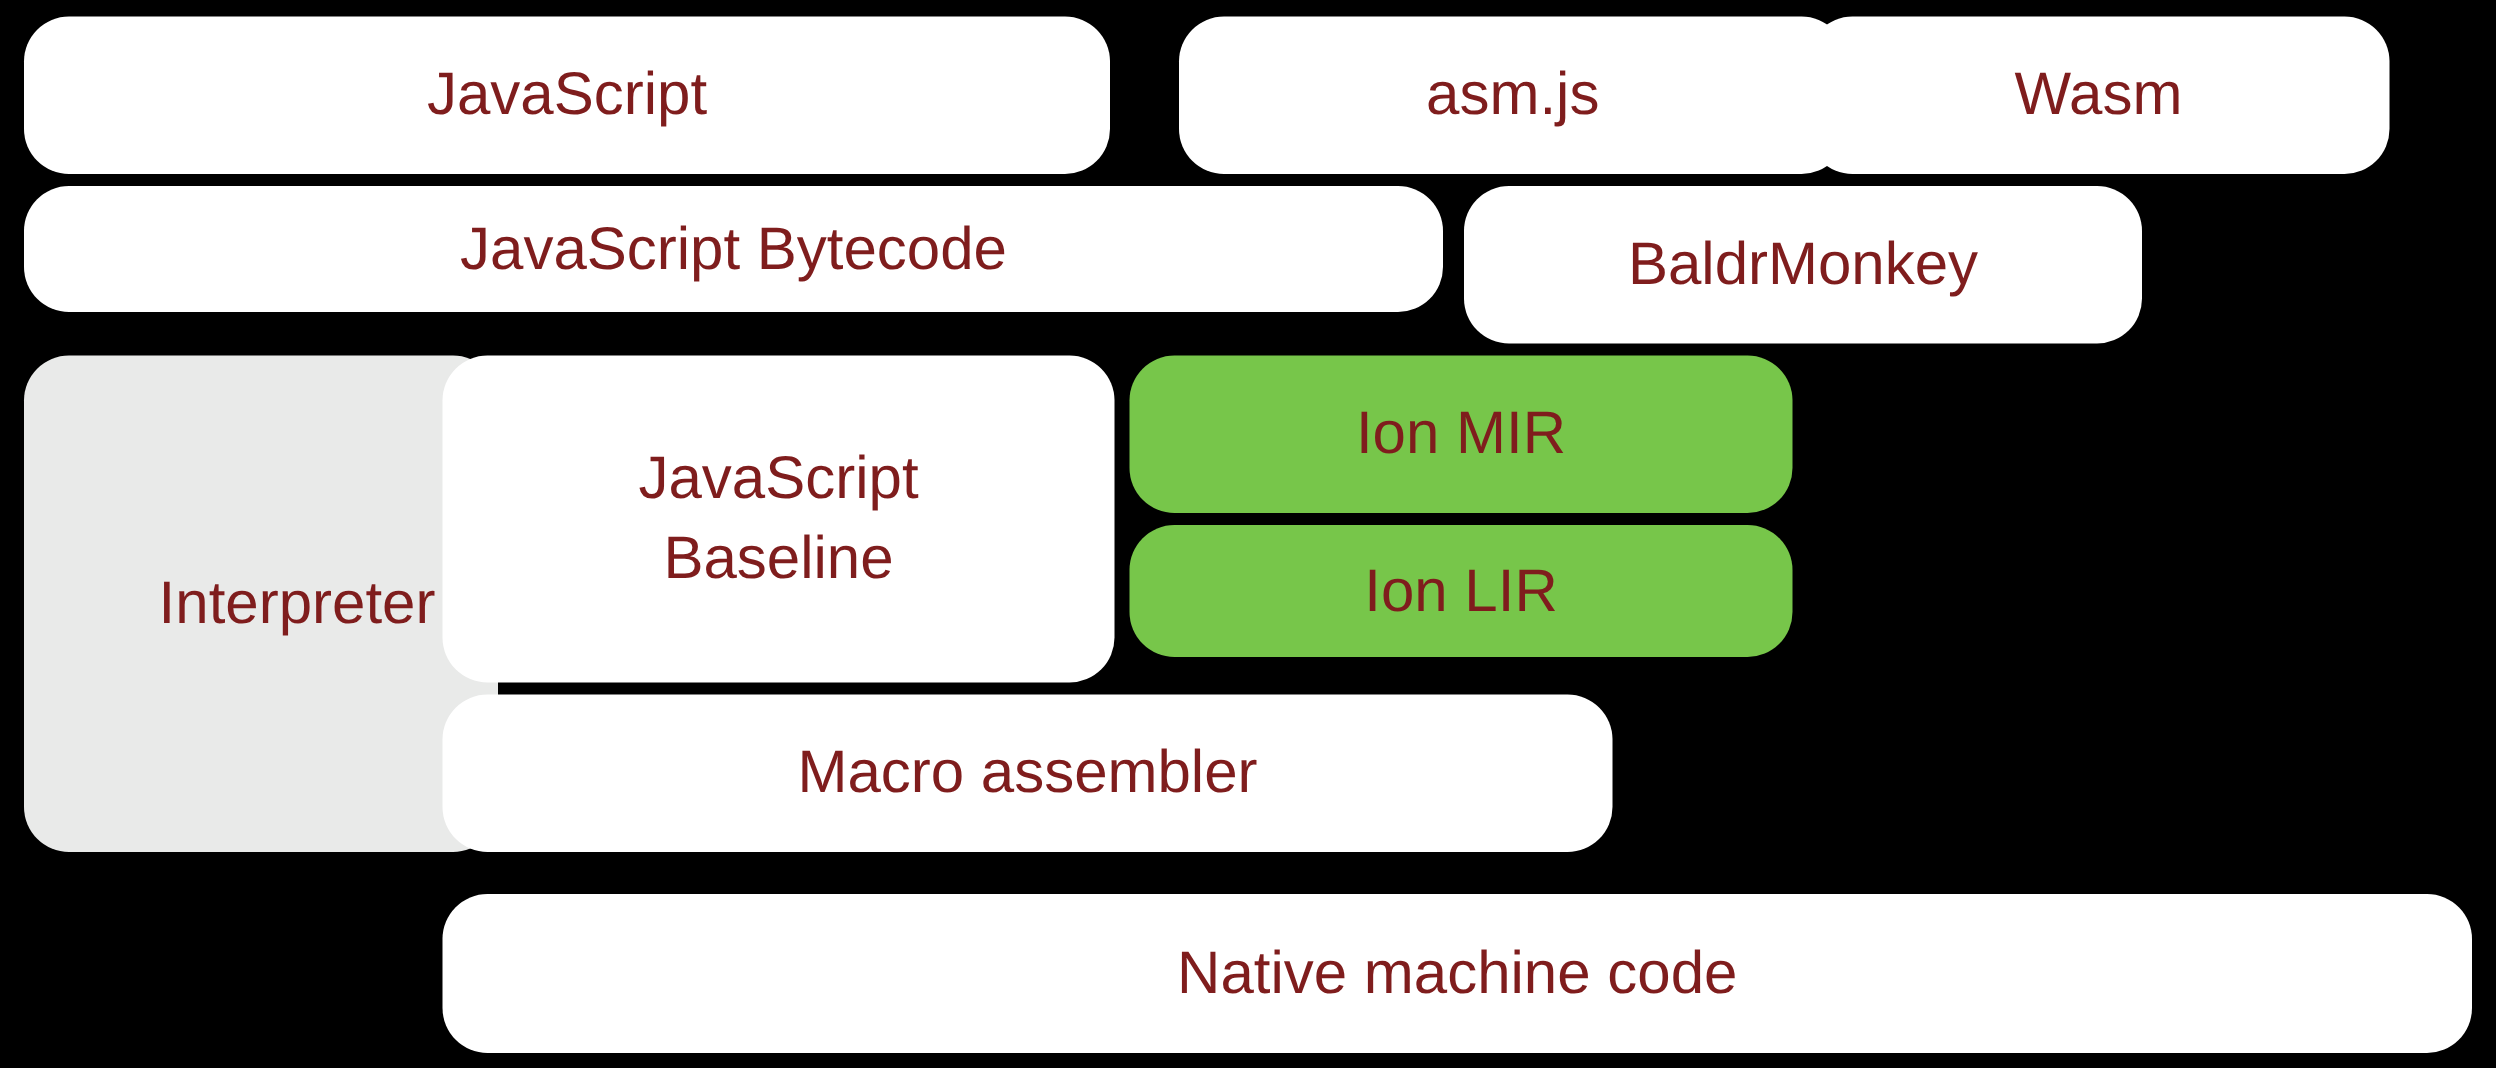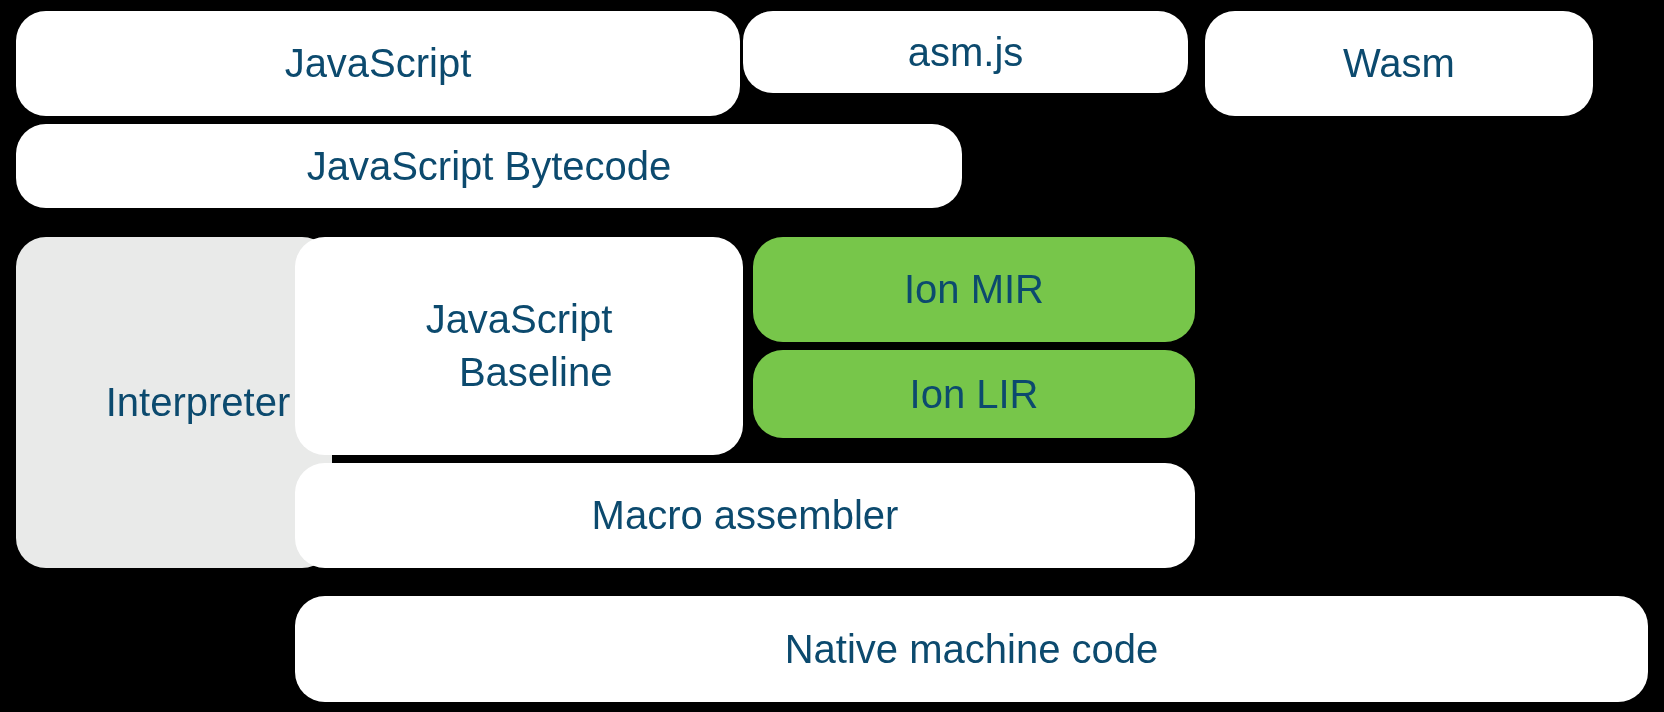--- a/index.html
+++ b/index.html
@@ -19,36 +19,36 @@
     position: absolute;
     border-radius: 30px;
     background: #ffffff;
     display: flex;
     align-items: center;
     justify-content: center;
   }
   .box-label {
     font-size: 40px;
     line-height: 1.32;
-    color: #0c4a6e;
-    text-align: right;
+    color: #7f1d1d;
+    text-align: center;
     white-space: pre-line;
   }
   
   .b-javascript   { left: 16px;   top: 11px;  width: 724px;  height: 105px; }
-  .b-asmjs        { left: 743px;  top: 11px;  width: 445px;  height: 82px; }
+  .b-asmjs        { left: 786px;  top: 11px;  width: 445px;  height: 105px; }
   .b-wasm         { left: 1205px; top: 11px;  width: 388px;  height: 105px; }
   .b-bytecode     { left: 16px;   top: 124px; width: 946px;  height: 84px; }
   .b-baldrmonkey  { left: 976px;  top: 124px; width: 452px;  height: 105px; }
   .b-interpreter  { left: 16px;   top: 237px; width: 268px;  height: 331px; }
   .b-baseline     { left: 295px;  top: 237px; width: 448px;  height: 218px; }
   .b-ionmir       { left: 753px;  top: 237px; width: 442px;  height: 105px; }
   .b-ionlir       { left: 753px;  top: 350px; width: 442px;  height: 88px; }
   .b-cranelift    { left: 1205px; top: 350px; width: 443px;  height: 218px; }
-  .b-macro        { left: 295px;  top: 463px; width: 900px;  height: 105px; }
+  .b-macro        { left: 295px;  top: 463px; width: 780px;  height: 105px; }
   .b-native       { left: 295px;  top: 596px; width: 1353px; height: 106px; }
 </style>
 </head>
 <body>
 
 <div class="canvas">
 
   <div class="box b-javascript" style="background: rgb(255, 255, 255);">
     <span class="box-label">JavaScript</span>
   </div>
@@ -58,20 +58,23 @@
   </div>
 
   <div class="box b-wasm" style="background: rgb(255, 255, 255);">
     <span class="box-label">Wasm</span>
   </div>
 
   <div class="box b-bytecode" style="background: rgb(255, 255, 255);">
     <span class="box-label">JavaScript Bytecode</span>
   </div>
 
+  <div class="box b-baldrmonkey" style="background: rgb(255, 255, 255);">
+    <span class="box-label">BaldrMonkey</span>
+  </div>
 
   <div class="box b-interpreter" style="background: rgb(233, 234, 233); padding-left: 48px;">
     <span class="box-label">Interpreter</span>
   </div>
 
   <div class="box b-baseline" style="background: rgb(255, 255, 255);">
     <span class="box-label">JavaScript
 Baseline</span>
   </div>
 

